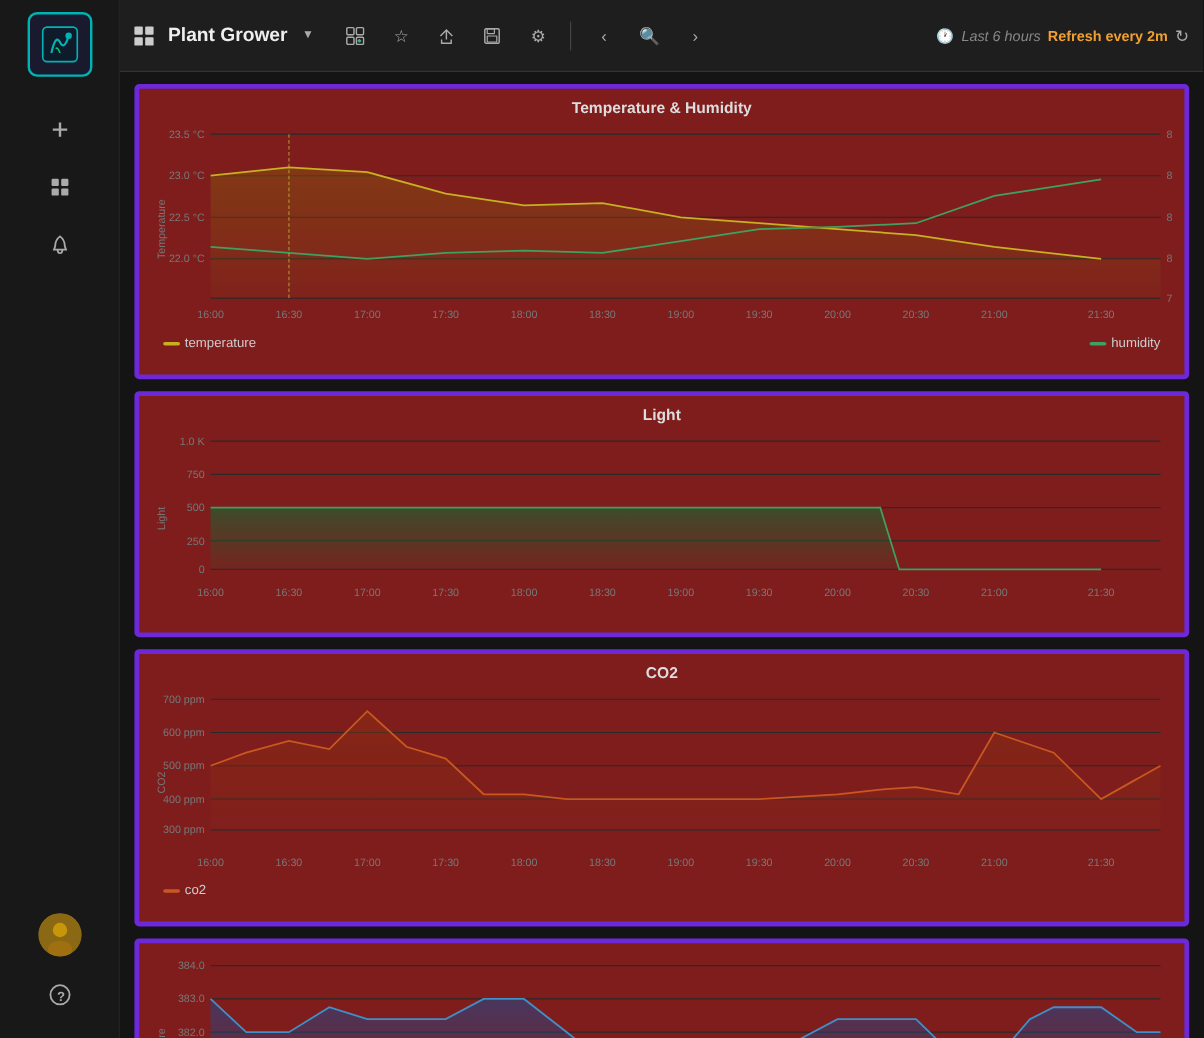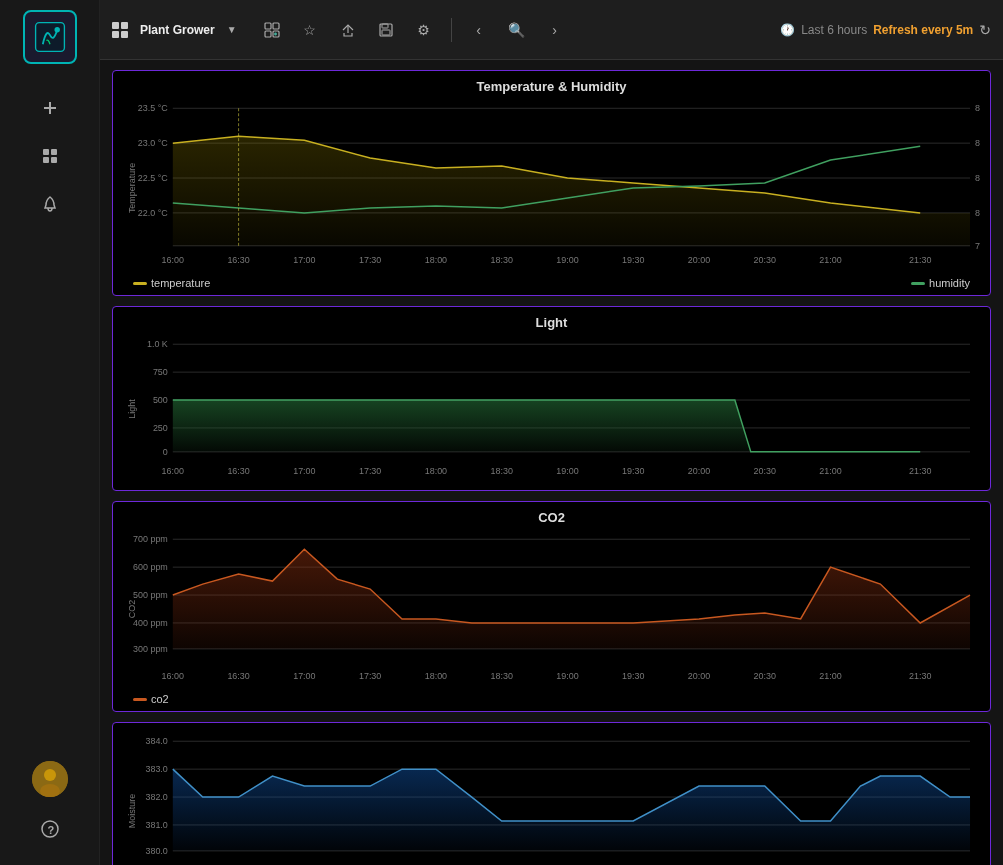--- a/index.html
+++ b/index.html
@@ -62,21 +62,21 @@
       padding: 0 12px;
       gap: 8px;
       flex-shrink: 0;
     }
     .header-grid-icon {
       display: grid; grid-template-columns: 1fr 1fr; gap: 2px;
       width: 16px; height: 16px; margin-right: 4px;
     }
     .header-grid-icon span { background: #ccc; border-radius: 1px; }
     .header-title {
-      font-size: 12px; font-weight: 600; color: #eee; margin-right: 4px;
+      font-size: 16px; font-weight: 600; color: #eee; margin-right: 4px;
     }
     .header-dropdown-arrow { color: #aaa; font-size: 10px; margin-right: 12px; cursor: pointer; }
     .header-separator { width: 1px; height: 24px; background: #444; margin: 0 4px; }
     .header-btn {
       width: 30px; height: 30px;
       background: transparent;
       border: none;
       color: #aaa;
       cursor: pointer;
       display: flex; align-items: center; justify-content: center;
@@ -104,24 +104,24 @@
       flex-direction: column;
       gap: 10px;
       background: #141414;
     }
     #content::-webkit-scrollbar { width: 6px; }
     #content::-webkit-scrollbar-track { background: #1a1a1a; }
     #content::-webkit-scrollbar-thumb { background: #444; border-radius: 3px; }
 
     
     .chart-panel {
-      background: #000000;
-      border: 1px solid #6d28d9;
+      background: #7f1d1d;
+      border: 4px solid #6d28d9;
       border-radius: 4px;
-      padding: 8px 10px 6px;
+      padding: 8px 10px 20px;
       position: relative;
     }
     .chart-title {
       text-align: center;
       font-size: 13px;
       font-weight: 600;
       color: #ddd;
       margin-bottom: 4px;
     }
     .chart-container {
@@ -241,22 +241,22 @@
     <div class="header-separator"></div>
 
     <button class="header-btn">‹</button>
     <button class="header-btn">🔍</button>
     <button class="header-btn">›</button>
 
     <div class="header-spacer"></div>
 
     <div class="header-time-info">
       <span>🕐</span>
-      <span style="cursor:pointer;">Last 6 hours</span>
-      <span class="header-refresh-label">Refresh every 5m</span>
+      <span style="cursor:pointer;font-style:italic;">Last 6 hours</span>
+      <span class="header-refresh-label">Refresh every 2m</span>
       <button class="header-refresh-btn">↻</button>
     </div>
   </div>
 
   <div id="content">
 
     <div class="chart-panel">
       <div class="chart-title">Temperature &amp; Humidity</div>
       <div class="chart-container">
         <svg class="chart-svg" height="175" viewBox="0 0 860 175">

